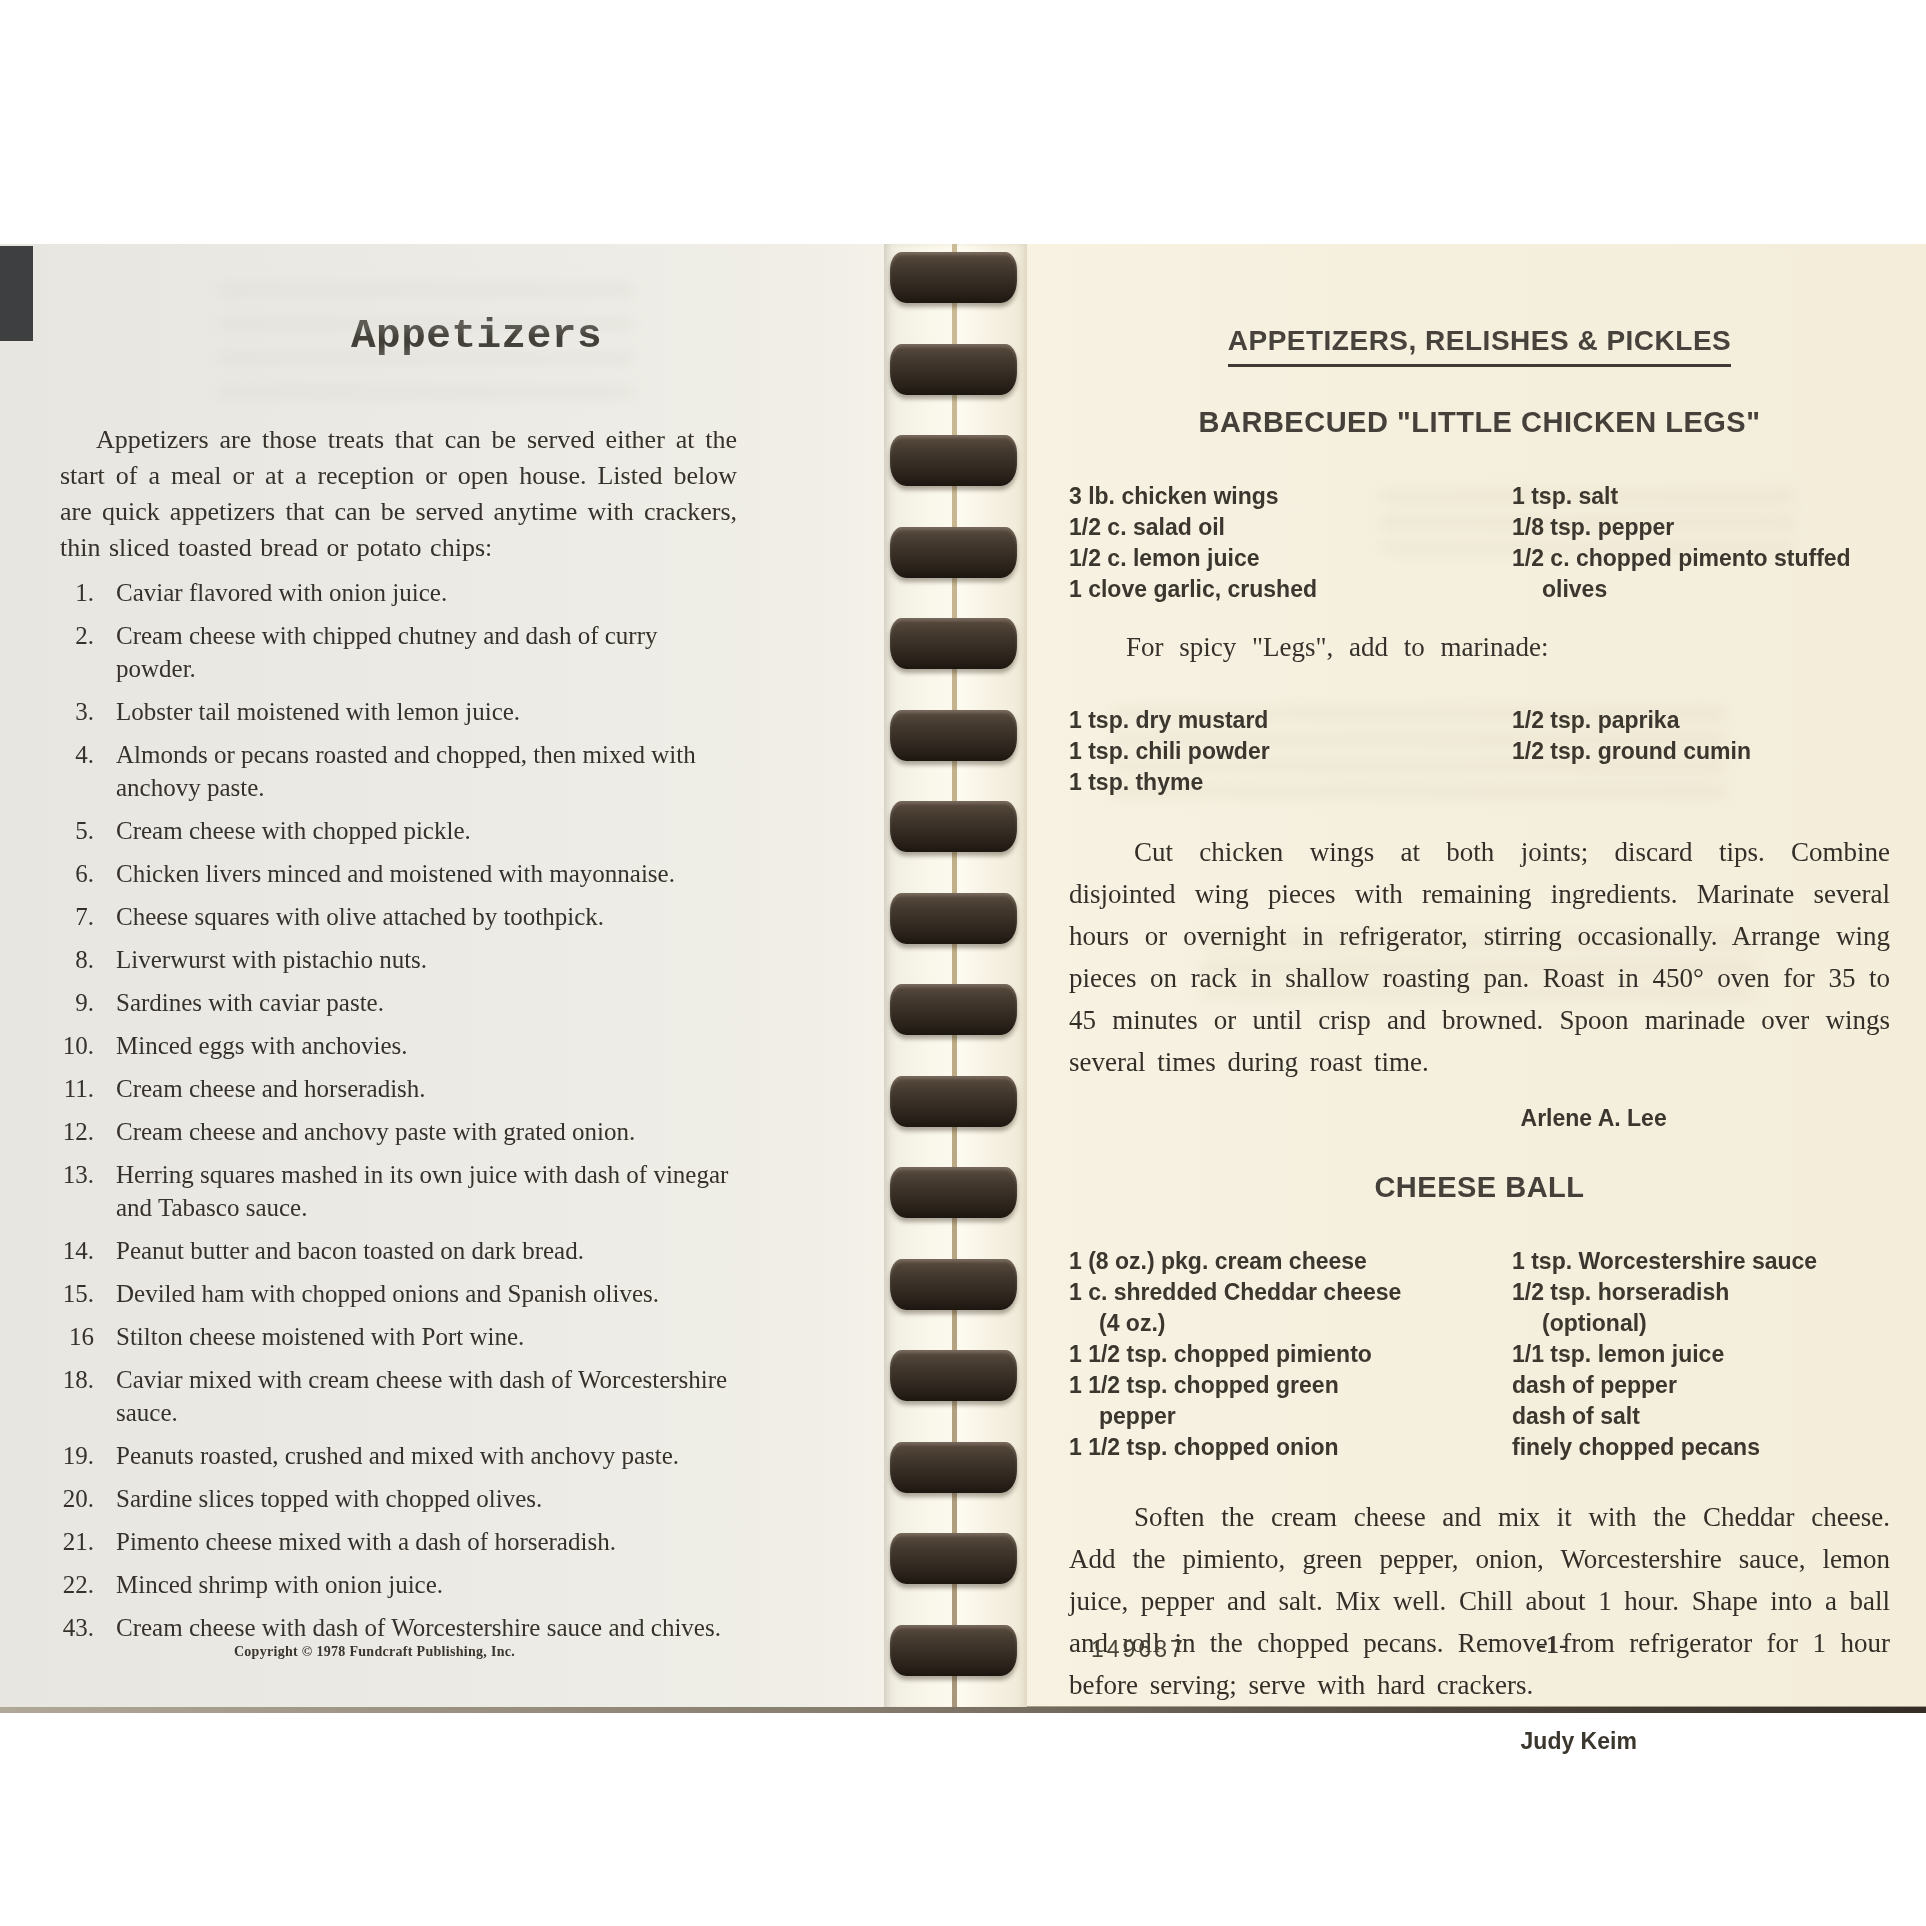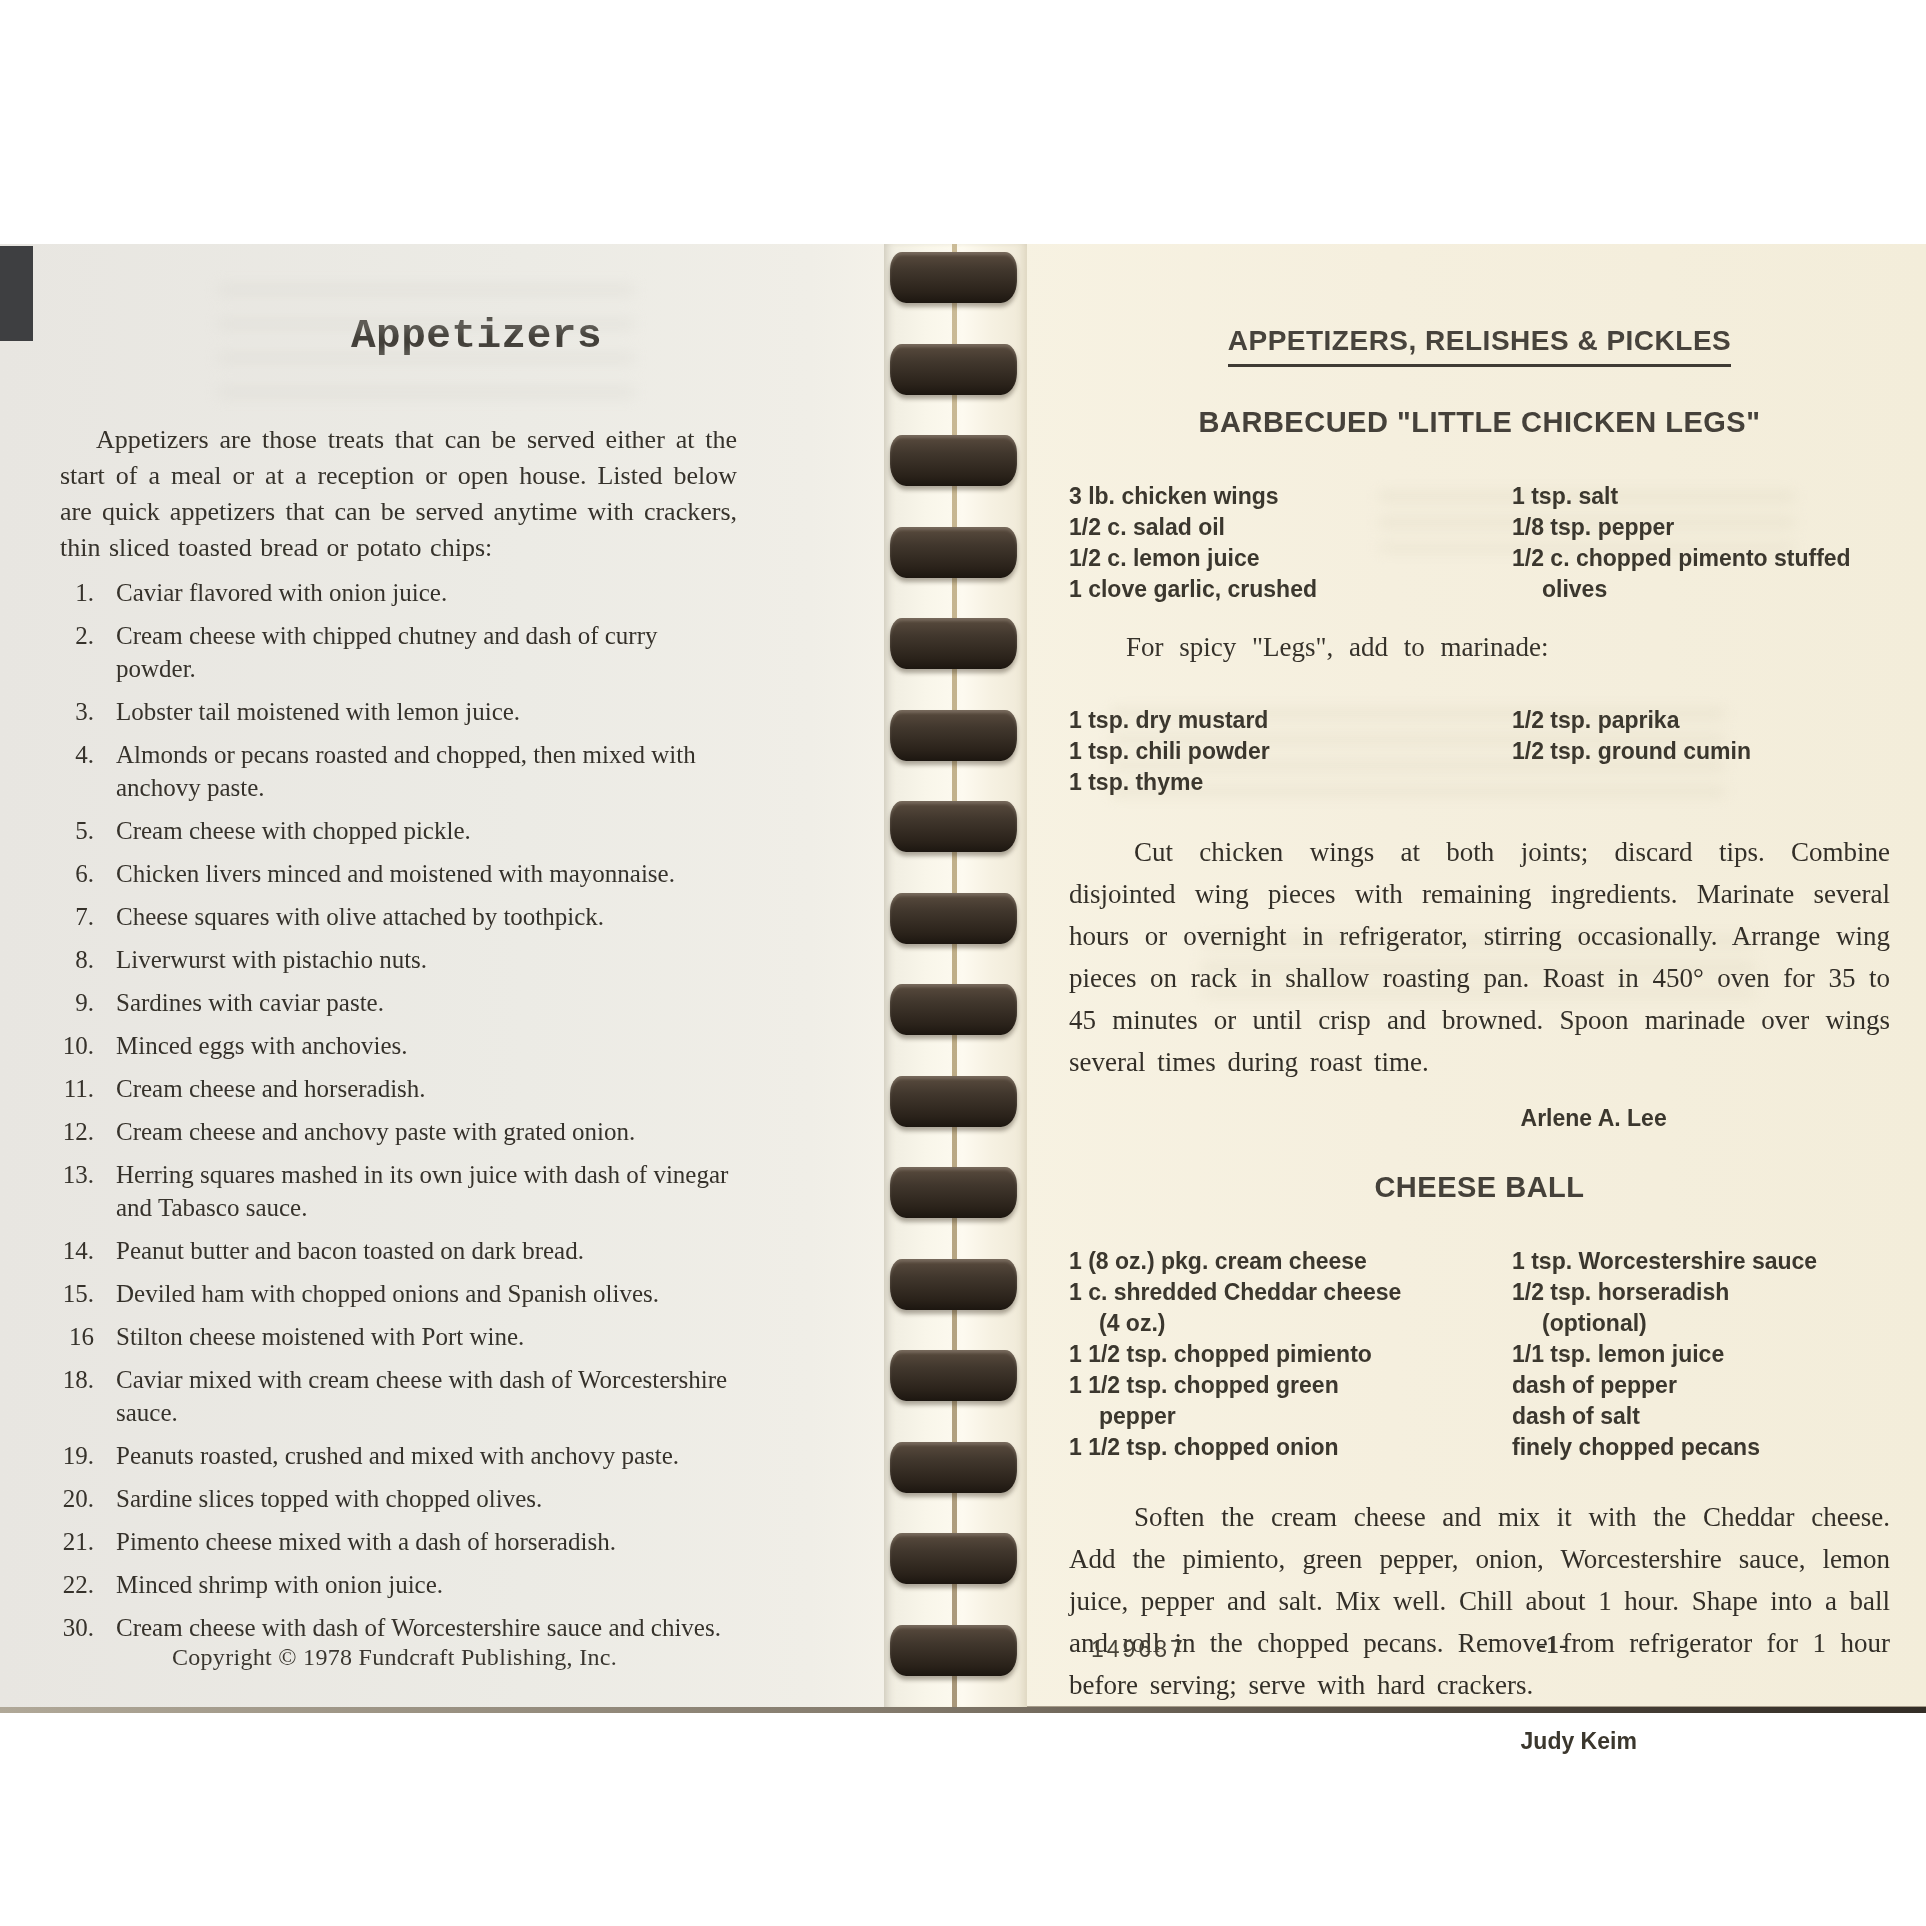--- a/index.html
+++ b/index.html
@@ -49,22 +49,22 @@
   .lp-title{margin:69px 0 0 0;text-align:center;
     font-family:Liberation Mono, monospace;font-weight:bold;
     font-size:41px;letter-spacing:0.5px;color:#3d3a34;}
   .lp-body{padding:0 216px 0 44px;color:#36322b;}
   .lp-intro{margin:63px 0 0 16px;font-size:26px;line-height:36px;text-align:justify;
     text-indent:36px;word-spacing:2px;}
   .lp-list{margin:10px 0 0 0;padding:0;list-style:none;}
   .lp-item{display:flex;margin-bottom:10px;font-size:25px;line-height:33px;}
   .lp-num{width:50px;flex-shrink:0;text-align:right;}
   .lp-text{margin-left:22px;text-align:left;}
-  .lp-copyright{position:absolute;left:48px;top:1400px;width:693px;text-align:center;
-    font-size:24px;color:#3a362f;letter-spacing:0.3px;}
+  .lp-copyright{position:absolute;left:28px;top:1400px;width:693px;text-align:center;
+    font-size:14px;color:#3a362f;letter-spacing:0.3px;font-weight:bold;}
 
   
   .rp-content{position:relative;padding:81px 36px 0 116px;color:#35312a;}
   .rp-header-wrap{text-align:center;}
   .rp-header{display:inline-block;font-family:"Liberation Sans","DejaVu Sans",sans-serif;
     font-weight:bold;font-size:28px;letter-spacing:0.5px;color:#47433c;
     border-bottom:3px solid #3f3b34;padding-bottom:7px;}
   .recipe-title{margin-top:39px;text-align:center;
     font-family:"Liberation Sans","DejaVu Sans",sans-serif;font-weight:bold;
     font-size:29px;letter-spacing:0.5px;color:#45413a;}
@@ -200,21 +200,21 @@
               <span class="lp-num">21.</span>
               <span class="lp-text">Pimento cheese mixed with a dash of horseradish.</span>
             </li>
 
             <li class="lp-item">
               <span class="lp-num">22.</span>
               <span class="lp-text">Minced shrimp with onion juice.</span>
             </li>
 
             <li class="lp-item">
-              <span class="lp-num">30.</span>
+              <span class="lp-num">43.</span>
               <span class="lp-text">Cream cheese with dash of Worcestershire sauce and chives.</span>
             </li>
           </ol>
       </div>
       <div class="lp-copyright">Copyright © 1978 Fundcraft Publishing, Inc.</div>
     </div>
 
     <div class="page-right">
       <div class="ghost g1"></div>
       <div class="ghost g2"></div>

